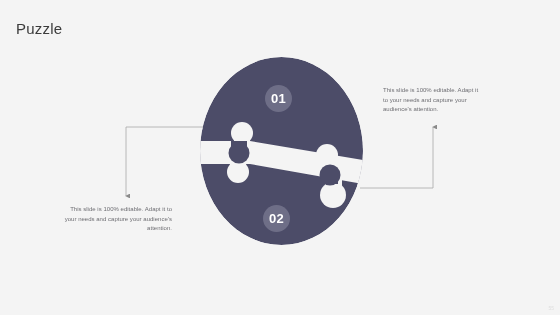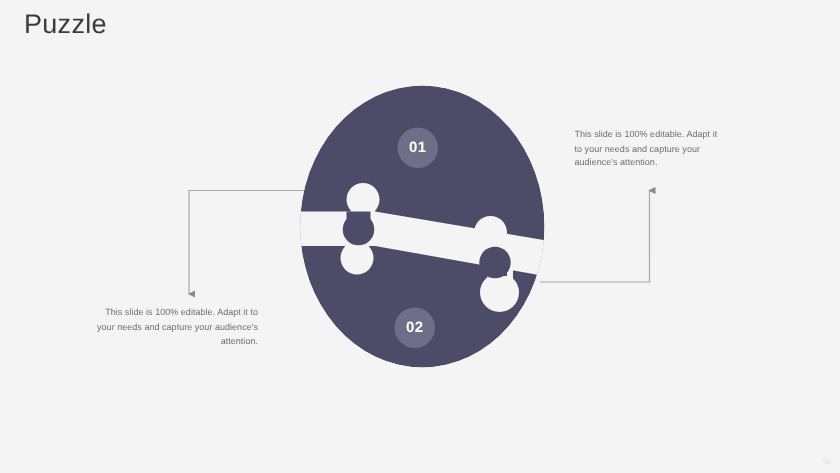--- a/index.html
+++ b/index.html
@@ -17,22 +17,22 @@
   .slide {
     position: absolute;
     left: 0; top: 0;
     width: 560px;
     height: 315px;
     background: #f4f4f4;
   }
   .page-title {
     position: absolute;
     left: 16px;
-    top: 6px;
-    font-size: 18px;
+    top: 20px;
+    font-size: 15px;
     color: #3b3b3b;
     letter-spacing: 0.2px;
     font-weight: 400;
   }
   .stage {
     position: absolute;
     left: 0; top: 0;
     width: 560px;
     height: 315px;
   }
@@ -55,21 +55,21 @@
     width: 110px;
     text-align: right;
   }
   .badge {
     position: absolute;
     width: 27px;
     height: 27px;
     border-radius: 50%;
     background: #6e6e87;
     color: #ffffff;
-    font-size: 10px;
+    font-size: 13px;
     font-weight: bold;
     display: flex;
     align-items: center;
     justify-content: center;
     letter-spacing: 0.3px;
   }
   .badge-01 { left: 265px; top: 85px; }
   .badge-02 { left: 263px; top: 205px; }
   .pagenum {
     position: absolute;

